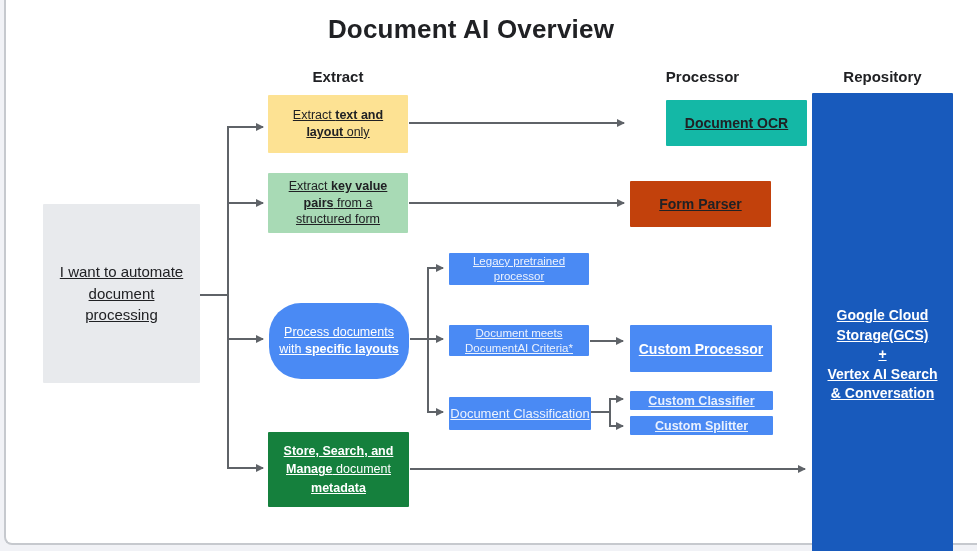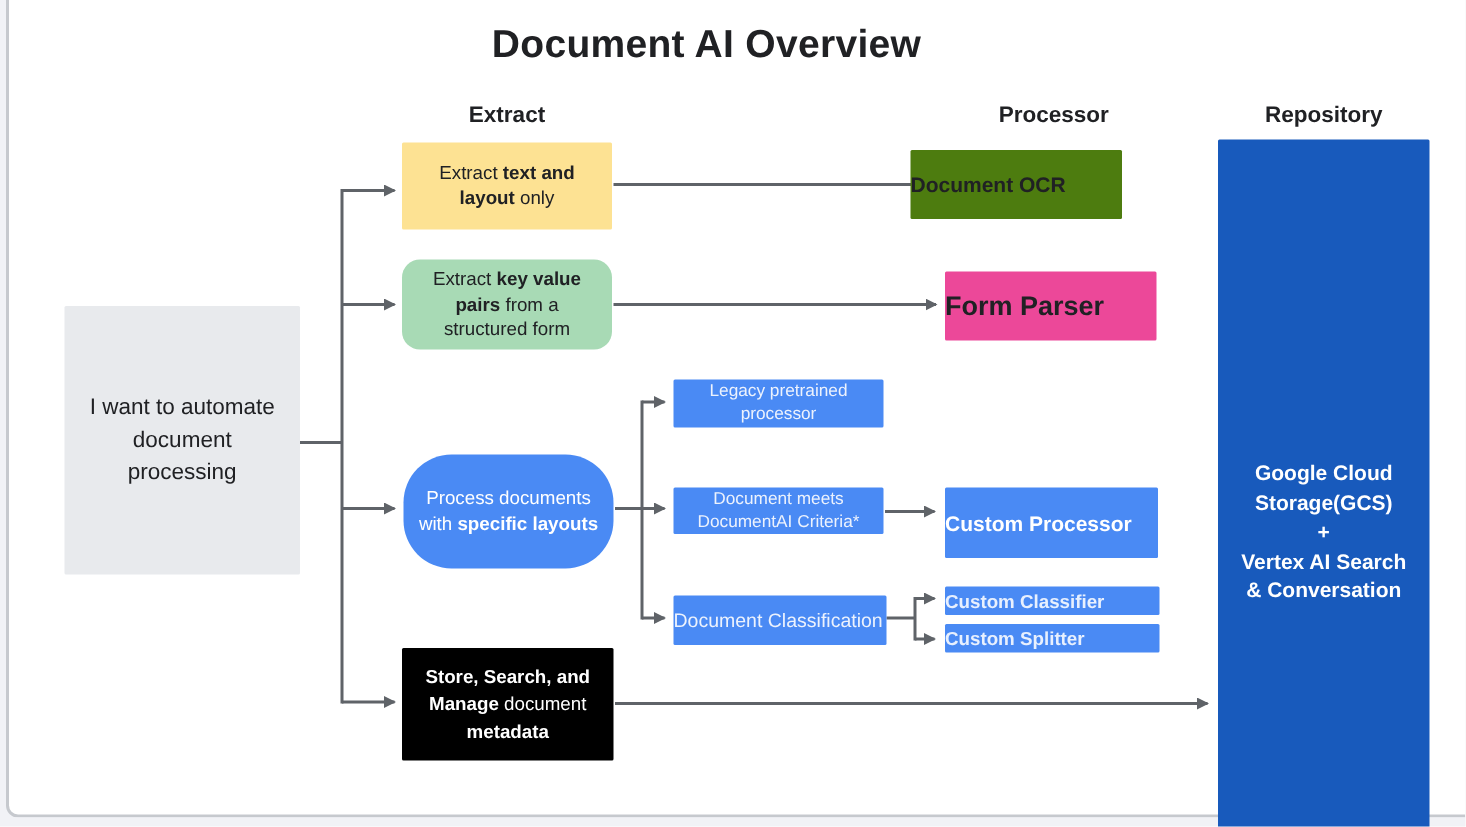--- a/index.html
+++ b/index.html
@@ -21,41 +21,41 @@
     text-align:center;font-size:26px;font-weight:bold;color:#202124;
     letter-spacing:0.2px;
   }
   .col-header{
     position:absolute;text-align:center;font-size:15px;font-weight:bold;color:#202124;
   }
   #hdr-scenario{left:262px;top:68px;width:140px;}
   #hdr-processor{left:624px;top:68px;width:145px;}
   #hdr-repository{left:806px;top:68px;width:141px;}
   .box{
-    position:absolute;display:flex;align-items:center;justify-content:flex-start;
-    text-align:center;border-radius:1px;box-sizing:border-box;
+    position:absolute;display:flex;align-items:center;justify-content:center;
+    text-align:center;border-radius:1px;box-sizing:border-box;text-decoration:underline;
   }
   .b{font-weight:bold;}
   
   #intent{left:37px;top:204px;width:157px;height:179px;background:#e8eaed;
     font-size:15px;line-height:1.45;padding:0 12px;color:#202124;}
   
   #sc1{left:262px;top:95px;width:140px;height:58px;background:#fde293;
     font-size:12.5px;line-height:1.35;padding:0 14px;}
   #sc2{left:262px;top:173px;width:140px;height:60px;background:#a8dab5;
-    font-size:12.5px;line-height:1.35;padding:0 14px;border-radius:12px;}
+    font-size:12.5px;line-height:1.35;padding:0 14px;}
   #sc3{left:263px;top:303px;width:140px;height:76px;background:#4a8af4;
     color:#ffffff;font-size:12.5px;line-height:1.4;padding:0 10px;border-radius:32px;}
-  #sc4{left:262px;top:432px;width:141px;height:75px;background:#000000;
+  #sc4{left:262px;top:432px;width:141px;height:75px;background:#15803d;
     color:#ffffff;font-size:12.5px;line-height:1.45;padding:0 9px;}
   
-  #pr1{left:601px;top:100px;width:141px;height:46px;background:#4d7c0f;
+  #pr1{left:660px;top:100px;width:141px;height:46px;background:#14b8a6;
     font-size:14px;font-weight:bold;}
-  #pr2{left:624px;top:181px;width:141px;height:46px;background:#ec4899;
-    font-size:18px;font-weight:bold;}
+  #pr2{left:624px;top:181px;width:141px;height:46px;background:#c2410c;
+    font-size:14px;font-weight:bold;}
   #pr3{left:624px;top:325px;width:142px;height:47px;background:#4a8af4;
     color:#ffffff;font-size:14px;font-weight:bold;}
   
   #br1{left:443px;top:253px;width:140px;height:32px;background:#4a8af4;
     color:#ecf2fd;font-size:11.5px;line-height:1.3;padding:0 10px;}
   #br2{left:443px;top:325px;width:140px;height:31px;background:#4a8af4;
     color:#ecf2fd;font-size:11.5px;line-height:1.3;padding:0 10px;}
   #br3{left:443px;top:397px;width:142px;height:33px;background:#4a8af4;
     color:#ecf2fd;font-size:13px;}
   #out1{left:624px;top:391px;width:143px;height:19px;background:#4a8af4;

